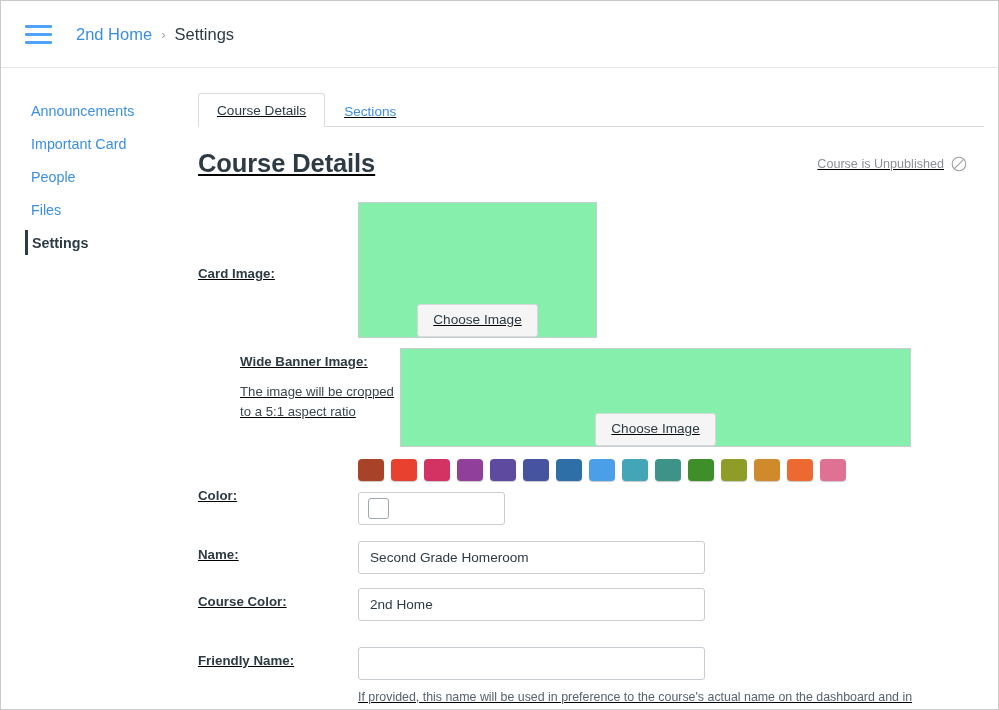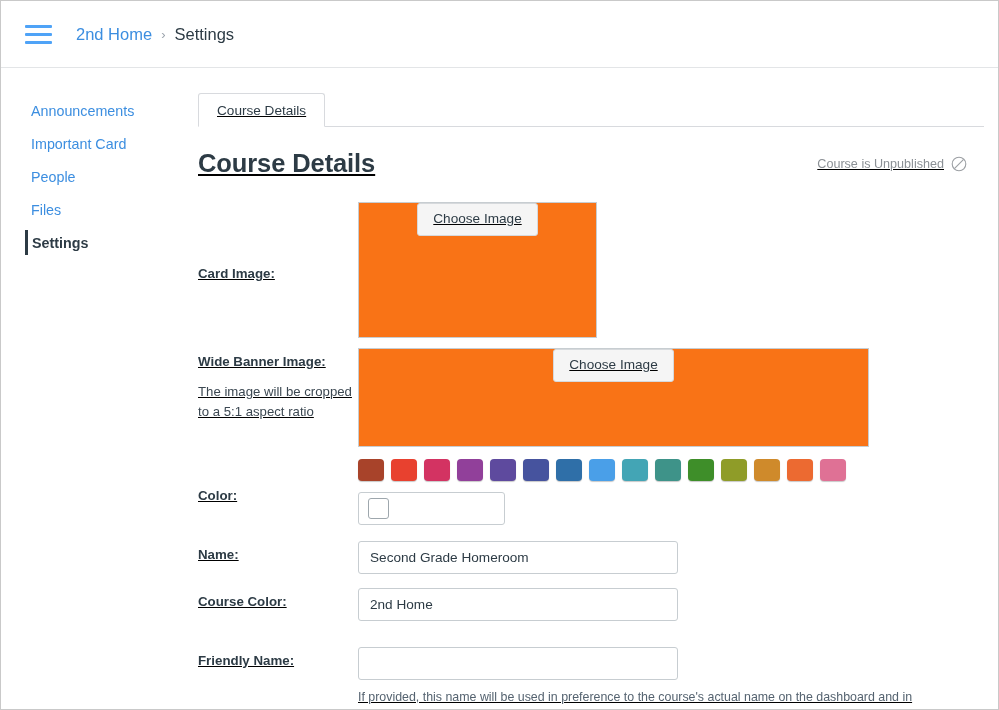--- a/index.html
+++ b/index.html
@@ -191,27 +191,27 @@
     margin-top: 13px;
     line-height: 1.55;
     font-size: 13.2px;
   }
   .form-field {
     flex: 1;
     min-width: 0;
   }
 
   .row-card-image { align-items: center; min-height: 136px; }
-  .row-banner-image { align-items: flex-start; }
+  .row-banner-image { align-items: flex-start; margin-left: 42px; }
 
   .image-drop {
     border: 1px solid #c7cdd1;
-    background: #f97316;
-    display: flex;
-    align-items: flex-start;
+    background: #86efac;
+    display: flex;
+    align-items: flex-end;
     justify-content: center;
     box-sizing: border-box;
   }
   .image-drop.card {
     width: 239px;
     height: 136px;
   }
   .image-drop.banner {
     width: 511px;
     height: 99px;
@@ -257,21 +257,21 @@
   .color-preview {
     width: 19px;
     height: 19px;
     border: 1px solid #9ea7ad;
     border-radius: 3px;
     background: #ffffff;
   }
 
   
   .text-input {
-    width: 320px;
+    width: 347px;
     height: 33px;
     box-sizing: border-box;
     border: 1px solid #c7cdd1;
     border-radius: 3px;
     padding: 0 11px;
     font-family: "Liberation Sans", sans-serif;
     font-size: 13.6px;
     color: #2d3b45;
     background: #fff;
     outline: none;
@@ -322,20 +322,23 @@
       <div class="nav-item active">
         <span>Settings</span>
       </div>
     </nav>
 
     <main class="main">
 
       <div class="tabs">
         <div class="tab active">
           <span>Course Details</span>
+        </div>
+        <div class="tab">
+          <span>Sections</span>
         </div>
       </div>
 
       <div class="content">
 
         <div class="title-row">
           <h1 class="page-title">Course Details</h1>
           <div class="publish-status">
             <span>Course is Unpublished</span>
             <span class="unpublished-icon">

